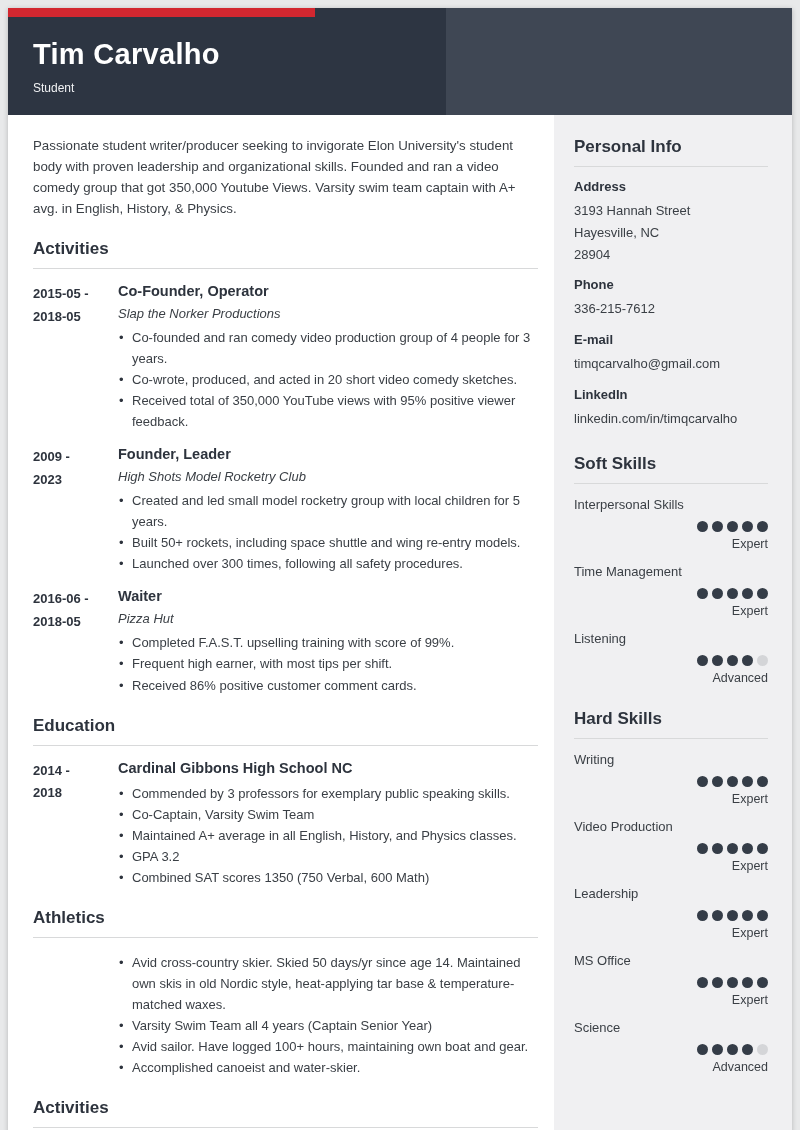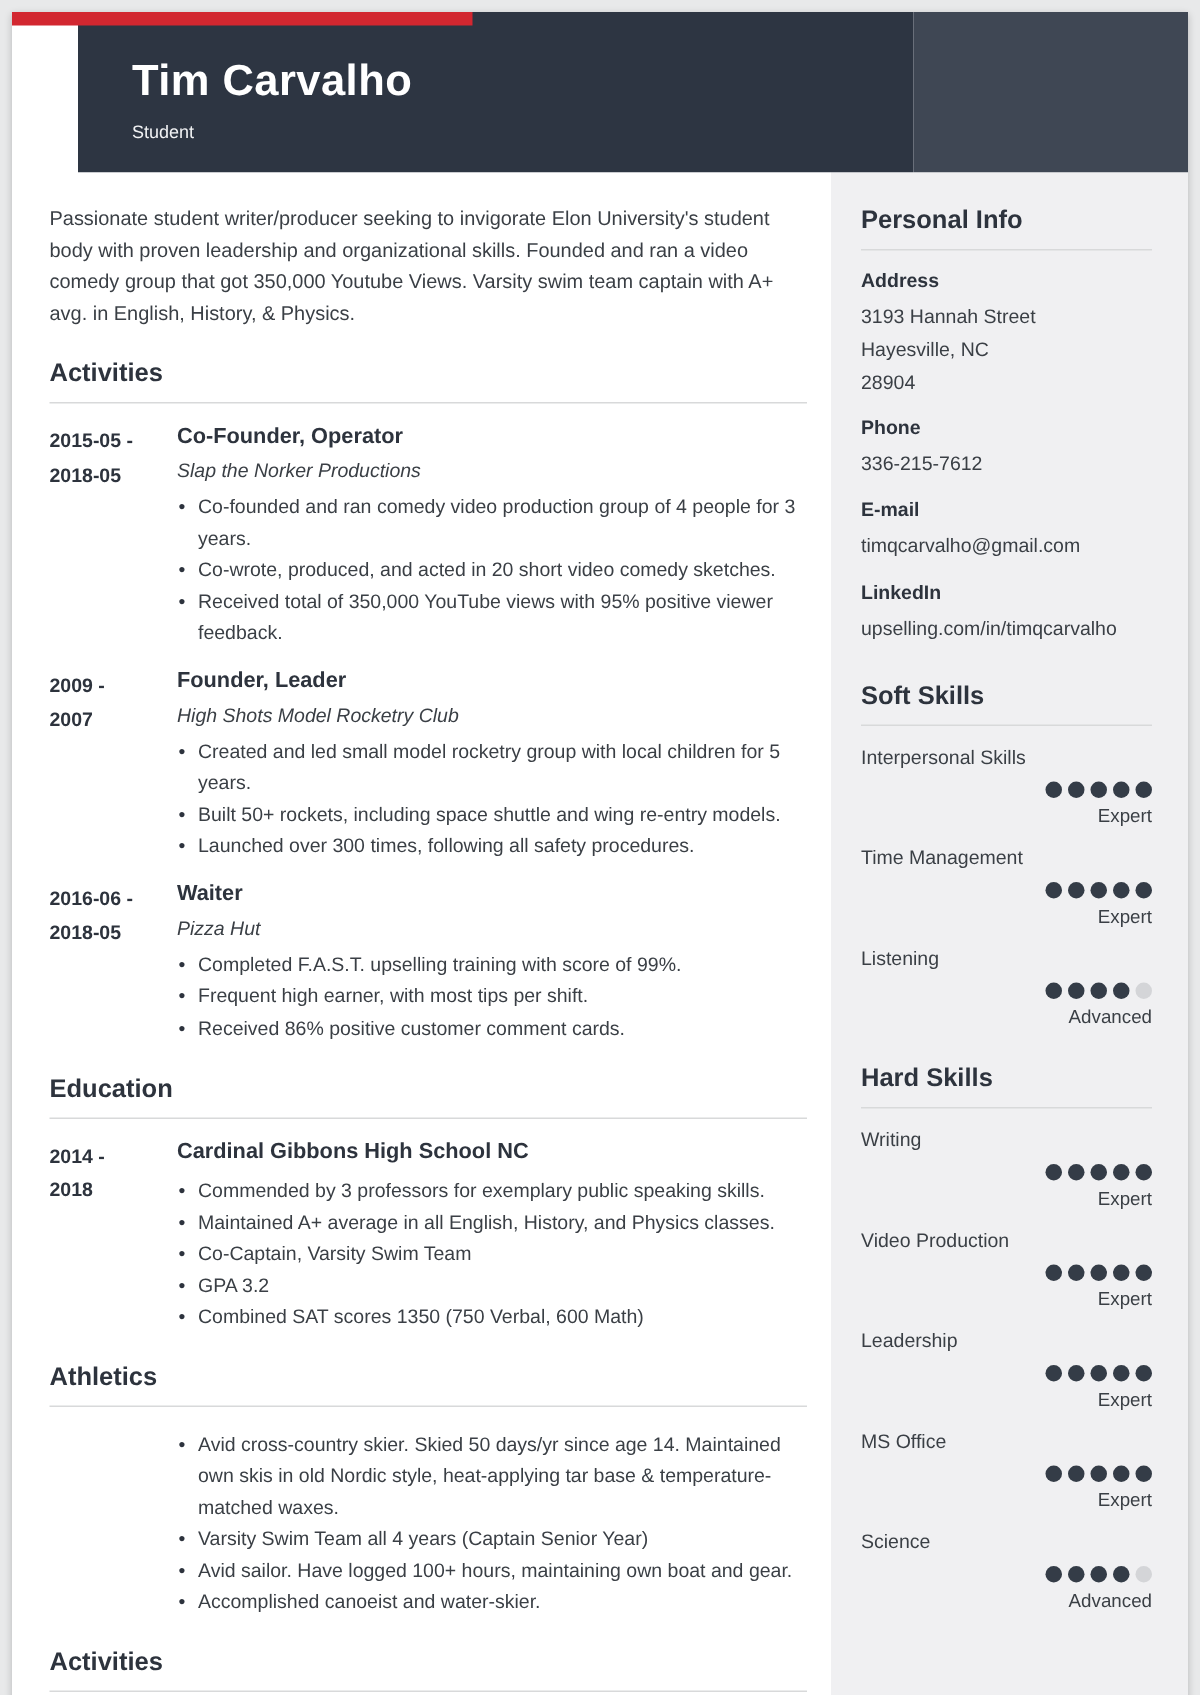--- a/index.html
+++ b/index.html
@@ -33,22 +33,22 @@
     grid-template-rows:107px 1fr;
   }
   .accent-bar{
     position:absolute;top:0;left:0;
     width:307px;height:9px;
     background:var(--accent-red);
     z-index:3;
   }
   .header{grid-column:1/3;display:flex;}
   .header-left{
-    width:557px;background:var(--header-dark);
-    color:#fff;padding:30px 0 0 36px;margin-left:44px;
+    width:438px;background:var(--header-dark);
+    color:#fff;padding:30px 0 0 25px;
   }
   .header-right{flex:1;background:var(--header-light);}
   .name{font-size:29px;font-weight:bold;margin:0;letter-spacing:.3px;}
   .job-title{font-size:12px;color:#f1f2f4;margin-top:10px;}
 
   .main{padding:20px 16px 24px 25px;background:#fff;}
   .summary{font-size:13.3px;line-height:1.58;color:var(--text-body);margin:0;}
 
   .section{margin-top:20px;}
   .section-title{
@@ -112,21 +112,21 @@
             <li>Co-founded and ran comedy video production group of 4 people for 3 years.</li>
             <li>Co-wrote, produced, and acted in 20 short video comedy sketches.</li>
             <li>Received total of 350,000 YouTube views with 95% positive viewer feedback.</li>
           </ul>
         </div>
       </div>
 
       <div class="entry">
         <div class="dates">
           <div>2009 -</div>
-          <div>2007</div>
+          <div>2023</div>
         </div>
         <div>
           <h3 class="entry-title">Founder, Leader</h3>
           <div class="entry-org">High Shots Model Rocketry Club</div>
           <ul class="bullets">
             <li>Created and led small model rocketry group with local children for 5 years.</li>
             <li>Built 50+ rockets, including space shuttle and wing re-entry models.</li>
             <li>Launched over 300 times, following all safety procedures.</li>
           </ul>
         </div>
@@ -153,22 +153,22 @@
       <h2 class="section-title">Education</h2>
       <div class="entry">
         <div class="dates">
           <div>2014 -</div>
           <div>2018</div>
         </div>
         <div>
           <h3 class="entry-title">Cardinal Gibbons High School NC</h3>
           <ul class="bullets">
             <li>Commended by 3 professors for exemplary public speaking skills.</li>
+            <li>Co-Captain, Varsity Swim Team</li>
             <li>Maintained A+ average in all English, History, and Physics classes.</li>
-            <li>Co-Captain, Varsity Swim Team</li>
             <li>GPA 3.2</li>
             <li>Combined SAT scores 1350 (750 Verbal, 600 Math)</li>
           </ul>
         </div>
       </div>
     </section>
 
     <section class="section">
       <h2 class="section-title">Athletics</h2>
       <div class="indent-block">
@@ -204,21 +204,21 @@
         <div class="pi-value">336-215-7612</div>
       </div>
 
       <div class="pi-field">
         <div class="pi-label">E-mail</div>
         <div class="pi-value">timqcarvalho@gmail.com</div>
       </div>
 
       <div class="pi-field">
         <div class="pi-label">LinkedIn</div>
-        <div class="pi-value">upselling.com/in/timqcarvalho</div>
+        <div class="pi-value">linkedin.com/in/timqcarvalho</div>
       </div>
     </section>
 
     <section class="section">
       <h2 class="section-title">Soft Skills</h2>
 
       <div class="skill">
         <div class="skill-name">Interpersonal Skills</div>
         <div class="dots">
             <span class="dot filled"></span>

